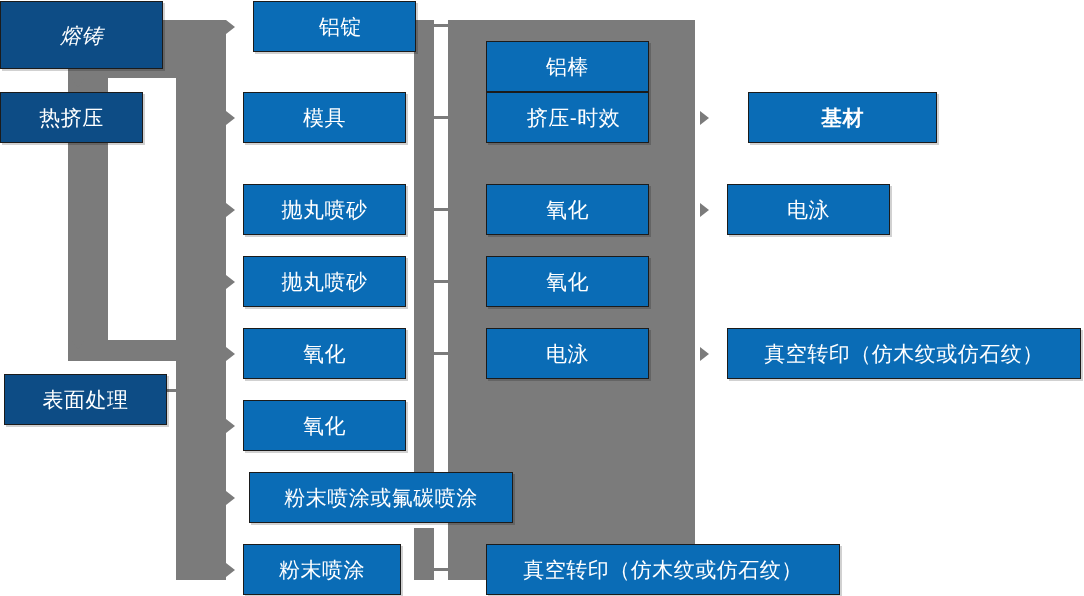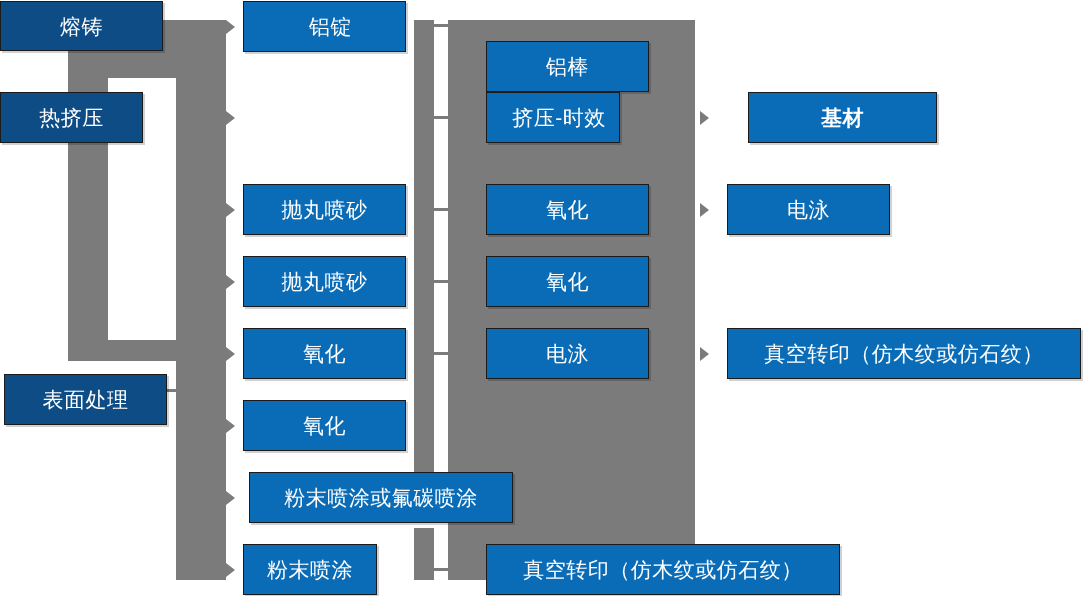--- a/index.html
+++ b/index.html
@@ -99,56 +99,59 @@
   <div class="hline" style="left:432px; top:116px; width:18px;"></div>
   <div class="hline" style="left:432px; top:208px; width:18px;"></div>
   <div class="hline" style="left:432px; top:280px; width:18px;"></div>
   <div class="hline" style="left:432px; top:352px; width:18px;"></div>
   <div class="hline" style="left:432px; top:568px; width:18px;"></div>
 
   <div class="arrow-head" style="left:700px; top:111px;"></div>
   <div class="arrow-head" style="left:700px; top:203px;"></div>
   <div class="arrow-head" style="left:700px; top:347px;"></div>
 
-  <div class="box stage" style="left:0px; top:1px; width:163px; height:50px;">
+  <div class="box stage" style="left:0px; top:1px; width:163px; height:68px;font-style:italic;">
     <span>熔铸</span>
   </div>
   <div class="box stage" style="left:0px; top:92px; width:143px; height:51px;">
     <span>热挤压</span>
   </div>
   <div class="box stage" style="left:4px; top:364px; width:163px; height:51px;margin-top:10px;">
     <span>表面处理</span>
   </div>
 
-  <div class="box step" style="left:243px; top:1px; width:163px; height:51px;padding-left:12px;">
+  <div class="box step" style="left:253px; top:1px; width:163px; height:51px;padding-left:12px;">
     <span>铝锭</span>
+  </div>
+  <div class="box step" style="left:243px; top:92px; width:163px; height:51px;">
+    <span>模具</span>
   </div>
   <div class="box step" style="left:243px; top:184px; width:163px; height:51px;">
     <span>抛丸喷砂</span>
   </div>
   <div class="box step" style="left:243px; top:256px; width:163px; height:51px;">
     <span>抛丸喷砂</span>
   </div>
   <div class="box step" style="left:243px; top:328px; width:163px; height:51px;">
     <span>氧化</span>
   </div>
   <div class="box step" style="left:243px; top:400px; width:163px; height:51px;">
     <span>氧化</span>
   </div>
   <div class="box step" style="left:249px; top:472px; width:264px; height:51px;">
     <span>粉末喷涂或氟碳喷涂</span>
   </div>
-  <div class="box step" style="left:243px; top:544px; width:134px; height:51px;">
+  <div class="box step" style="left:243px; top:544px; width:158px; height:51px;">
     <span>粉末喷涂</span>
   </div>
 
   <div class="box step" style="left:486px; top:1px; width:163px; height:51px;margin-top:40px;">
     <span>铝棒</span>
   </div>
-  <div class="box step" style="left:486px; top:92px; width:134px; height:51px;padding-left:12px;">
+  <div class="box step" style="left:486px; top:92px; width:163px; height:51px;padding-left:12px;">
     <span>挤压-时效</span>
   </div>
   <div class="box step" style="left:486px; top:184px; width:163px; height:51px;">
     <span>氧化</span>
   </div>
   <div class="box step" style="left:486px; top:256px; width:163px; height:51px;">
     <span>氧化</span>
   </div>
   <div class="box step" style="left:486px; top:328px; width:163px; height:51px;">
     <span>电泳</span>

